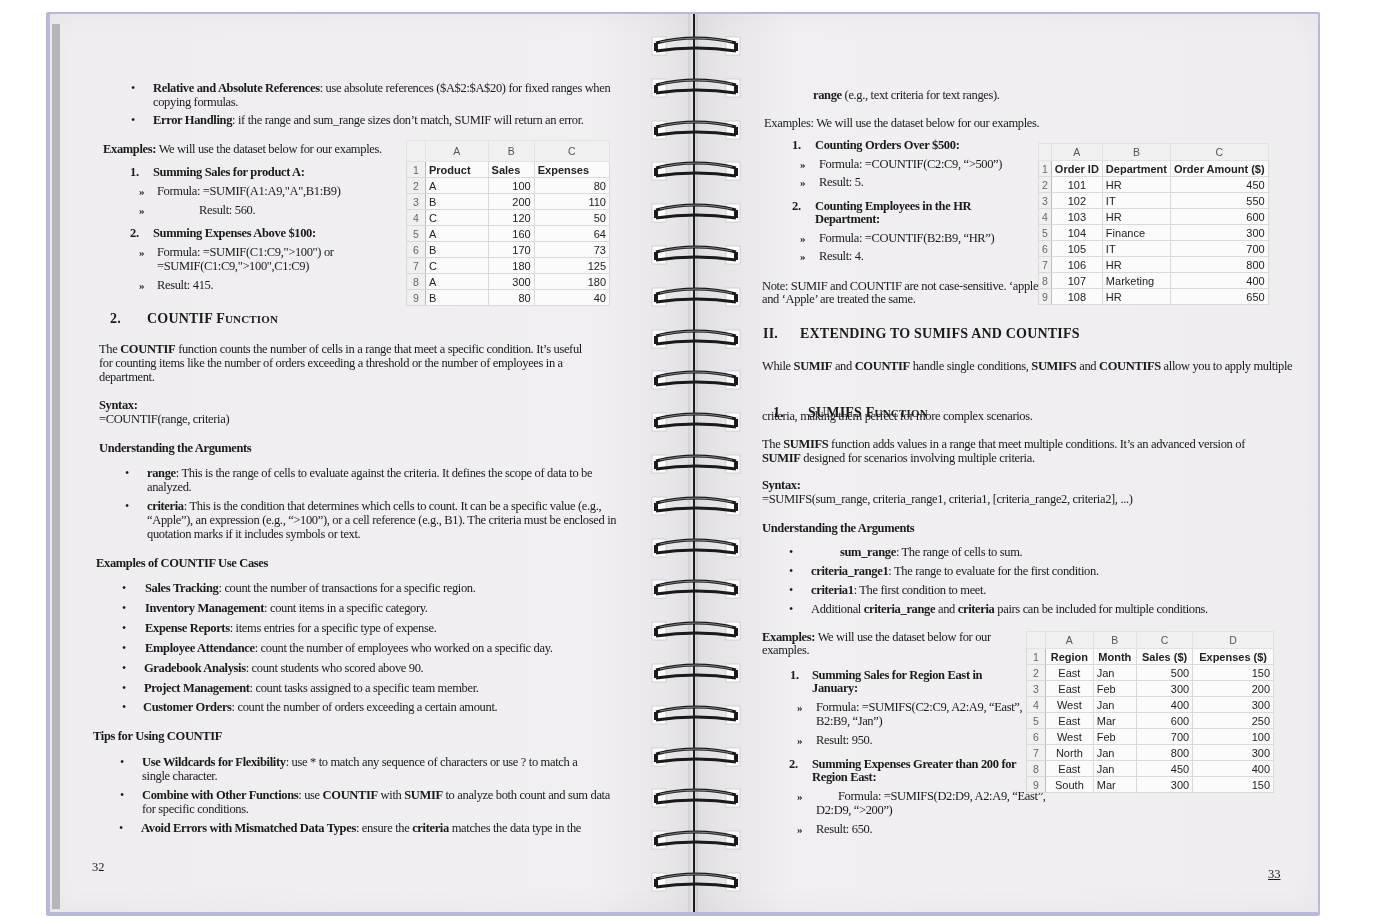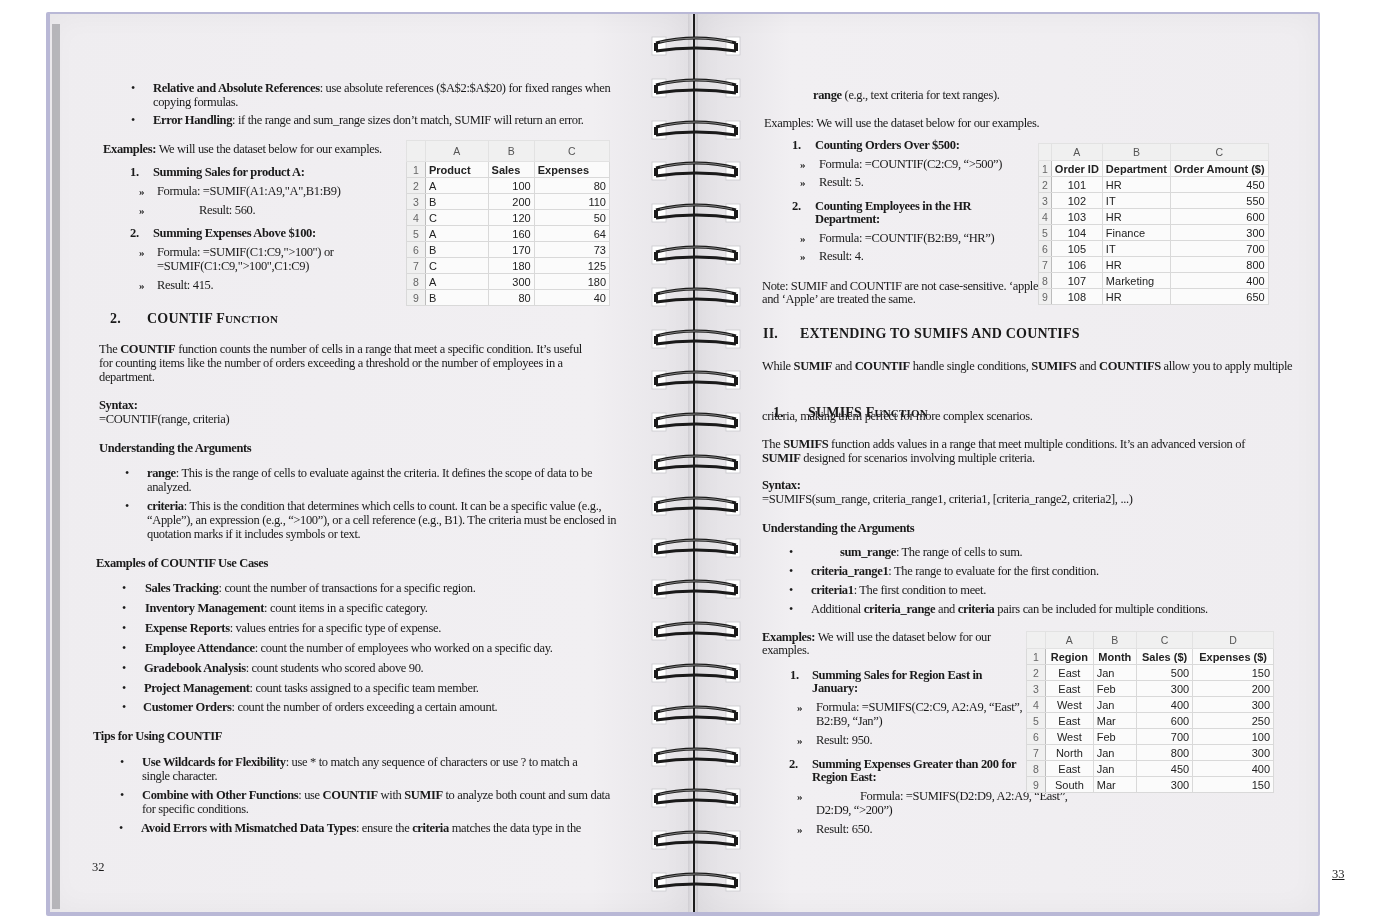--- a/index.html
+++ b/index.html
@@ -166,21 +166,21 @@
   <div class="t abs" style="left:147px;top:499px;"><b>criteria</b><span>: This is the condition that determines which cells to count. It can be a specific value (e.g.,</span></div>
   <div class="t abs" style="left:147px;top:513px;">“Apple”), an expression (e.g., “&gt;100”), or a cell reference (e.g., B1). The criteria must be enclosed in</div>
   <div class="t abs" style="left:147px;top:527px;text-align:right;">quotation marks if it includes symbols or text.</div>
 
   <div class="t abs" style="left:96px;top:556px;font-weight:bold;">Examples of COUNTIF Use Cases</div>
   <span class="bullet abs" style="left:122px;top:581px;">•</span>
   <div class="t abs" style="left:145px;top:581px;"><b>Sales Tracking</b><span>: count the number of transactions for a specific region.</span></div>
   <span class="bullet abs" style="left:122px;top:601px;">•</span>
   <div class="t abs" style="left:145px;top:601px;"><b>Inventory Management</b><span>: count items in a specific category.</span></div>
   <span class="bullet abs" style="left:122px;top:621px;">•</span>
-  <div class="t abs" style="left:145px;top:621px;"><b>Expense Reports</b><span>: values entries for a specific type of expense.</span></div>
+  <div class="t abs" style="left:145px;top:621px;"><b>Expense Reports</b><span>: items entries for a specific type of expense.</span></div>
   <span class="bullet abs" style="left:122px;top:641px;">•</span>
   <div class="t abs" style="left:145px;top:641px;"><b>Employee Attendance</b><span>: count the number of employees who worked on a specific day.</span></div>
   <span class="bullet abs" style="left:122px;top:661px;">•</span>
   <div class="t abs" style="left:144px;top:661px;"><b>Gradebook Analysis</b><span>: count students who scored above 90.</span></div>
   <span class="bullet abs" style="left:122px;top:681px;">•</span>
   <div class="t abs" style="left:144px;top:681px;"><b>Project Management</b><span>: count tasks assigned to a specific team member.</span></div>
   <span class="bullet abs" style="left:122px;top:700px;">•</span>
   <div class="t abs" style="left:143px;top:700px;"><b>Customer Orders</b><span>: count the number of orders exceeding a certain amount.</span></div>
 
   <div class="t abs" style="left:93px;top:729px;font-weight:bold;">Tips for Using COUNTIF</div>
@@ -331,21 +331,21 @@
   <span class="raquo abs" style="left:797px;top:701px;">»</span>
   <div class="t abs" style="left:816px;top:700px;">Formula: =SUMIFS(C2:C9, A2:A9, “East”,</div>
   <div class="t abs" style="left:816px;top:714px;">B2:B9, “Jan”)</div>
   <span class="raquo abs" style="left:797px;top:734px;">»</span>
   <div class="t abs" style="left:816px;top:733px;">Result: 950.</div>
 
   <div class="t abs" style="left:789px;top:757px;font-weight:bold;">2.</div>
   <div class="t abs" style="left:812px;top:757px;font-weight:bold;">Summing Expenses Greater than 200 for</div>
   <div class="t abs" style="left:812px;top:770px;font-weight:bold;">Region East:</div>
   <span class="raquo abs" style="left:797px;top:790px;">»</span>
-  <div class="t abs" style="left:860px;top:789px;">Formula: =SUMIFS(D2:D9, A2:A9, “East”,</div>
+  <div class="t abs" style="left:838px;top:789px;">Formula: =SUMIFS(D2:D9, A2:A9, “East”,</div>
   <div class="t abs" style="left:816px;top:803px;">D2:D9, “&gt;200”)</div>
   <span class="raquo abs" style="left:797px;top:823px;">»</span>
   <div class="t abs" style="left:816px;top:822px;">Result: 650.</div>
 
   <table class="xl" style="left:1026px;top:631px;width:248px;">
     <tbody>
         <tr class="colhdr">
           <td class="corner" style="height:16px;"></td>
       <td>A</td>
           <td>B</td>
@@ -411,21 +411,21 @@
     <tr>
           <td class="rh">9</td>
           <td class="ctr">South</td>
           <td>Mar</td>
           <td class="num">300</td>
           <td class="num">150</td>
         </tr>
   </tbody>
     </table>
 
-  <div class="pgnum abs" style="left:1332px;top:867px;text-decoration:underline;">33</div>
+  <div class="pgnum abs" style="left:1268px;top:867px;text-decoration:underline;">33</div>
 </div>
 
 <div id="spiral">
   <div class="abs" style="left:693px;top:14px;width:2px;height:898px;background:#1c1c1c;"></div>
 <div class="ring" style="top: 33px;"><svg width="92" height="26" viewBox="0 0 92 26">
         <rect x="2" y="4" width="14" height="18" fill="#ffffff" stroke="#c8c8cc" stroke-width="0.8"></rect>
         <rect x="76" y="4" width="14" height="18" fill="#ffffff" stroke="#c8c8cc" stroke-width="0.8"></rect>
         <path d="M6 10 Q46 0 86 10" stroke="#1a1a1a" stroke-width="3.2" fill="none"></path>
         <path d="M6 18 Q46 12 86 18" stroke="#1a1a1a" stroke-width="3.2" fill="none"></path>
         <path d="M6 10 L6 18" stroke="#1a1a1a" stroke-width="4"></path>

